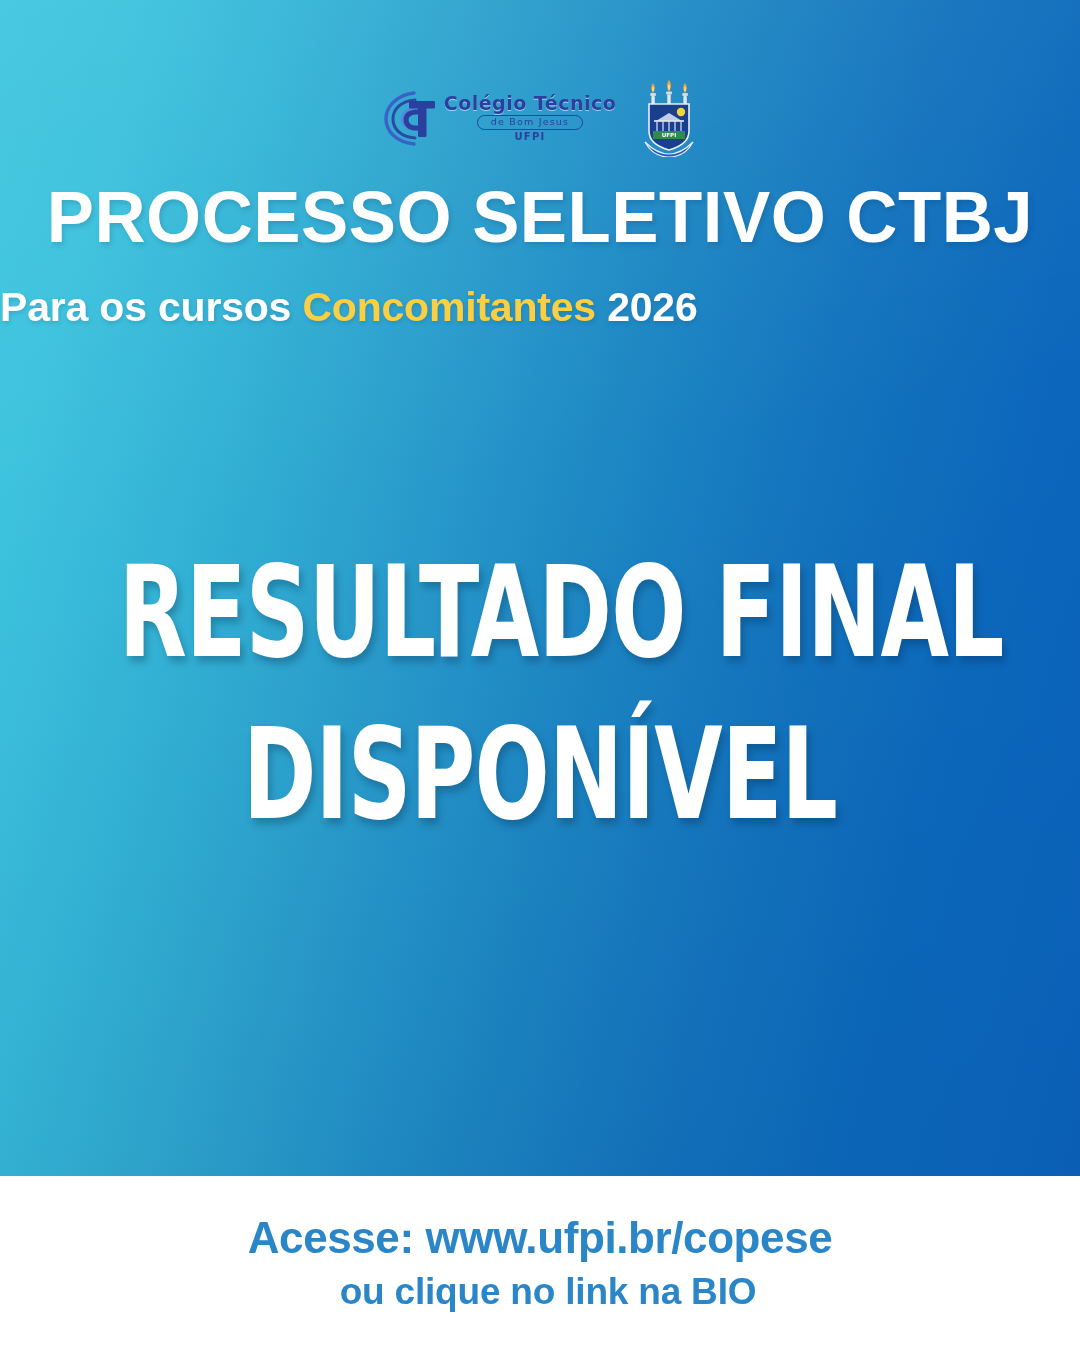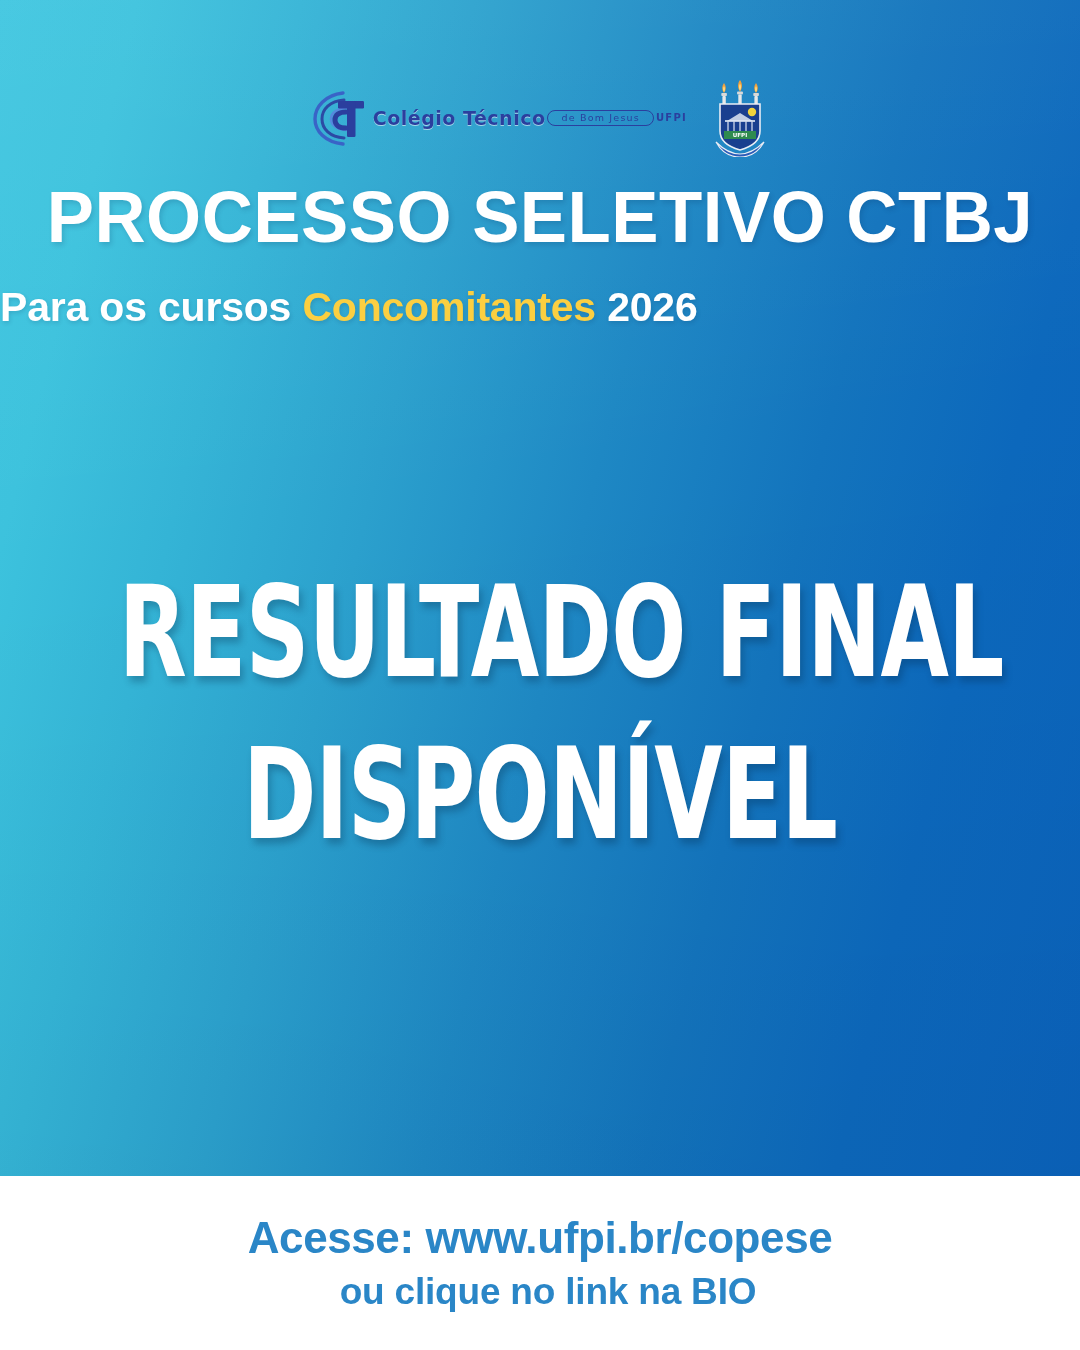--- a/index.html
+++ b/index.html
@@ -68,21 +68,21 @@
     gap: 4px;
   }
   .ctbj-mark {
     position: relative;
     width: 56px;
     height: 58px;
     flex: 0 0 auto;
   }
   .ctbj-text {
     display: flex;
-    flex-direction: row;
+    flex-direction: column;
     align-items: center;
     gap: 2px;
     line-height: 1;
   }
   .ctbj-name {
     font-family: "DejaVu Sans", sans-serif;
     font-weight: 700;
     font-size: 19px;
     letter-spacing: 0.5px;
     color: #2b3f9e;
@@ -149,21 +149,21 @@
     text-shadow: 1px 2px 4px rgba(0,40,80,0.16);
     z-index: 3;
     white-space: nowrap;
   }
   .title-sub .hl { color: #fbcf41; }
 
   
   .statement {
     position: absolute;
     left: 0;
-    top: 552px;
+    top: 532px;
     width: 1080px;
     text-align: center;
     z-index: 3;
   }
   .statement-line {
     display: block;
     font-family: "DejaVu Sans Condensed", "Liberation Sans Narrow", "Liberation Sans", sans-serif;
     font-weight: 700;
     font-size: 126px;
     line-height: 162px;

